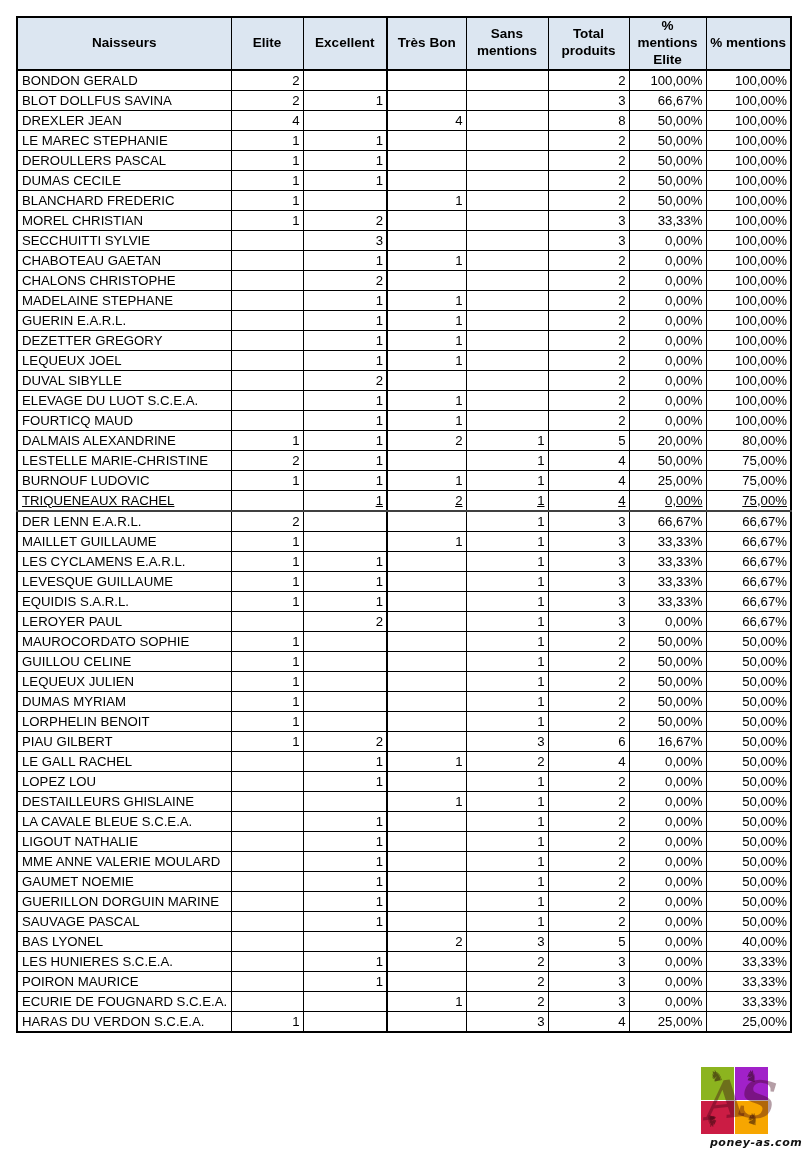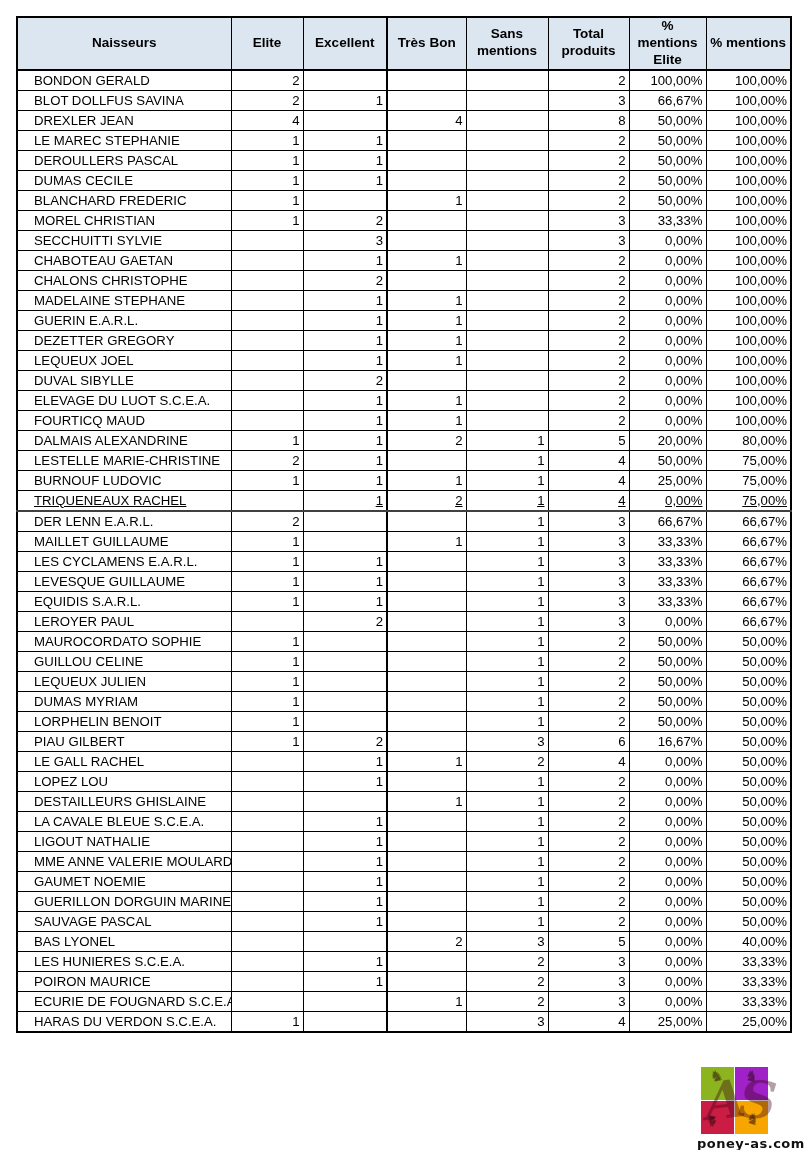--- a/index.html
+++ b/index.html
@@ -19,21 +19,21 @@
     text-align:center;vertical-align:middle;
     border:1px solid #000;border-bottom:2px solid #000;
     height:44px;padding:0 2px;
   }
   .report-table td{
     font-size:13.2px;height:19px;line-height:19px;
     border:1px solid #000;
     padding:0 3px;white-space:nowrap;overflow:hidden;
     vertical-align:middle;
   }
-  .report-table td.name-cell{text-align:left;padding-left:16px;}
+  .report-table td.name-cell{text-align:left;padding-left:4px;}
   .report-table td.num-cell{text-align:right;}
   .report-table th:nth-child(3),
   .report-table td:nth-child(3){border-right:2px solid #000;}
   .report-table tr.group-end td{border-bottom:2px solid #404040;text-decoration:underline;}
 
   
   .logo{position:absolute;left:697px;top:1067px;width:74px;text-align:center;}
   .logo-grid{
     position:relative;width:67px;height:67px;margin:0 auto;
     display:grid;grid-template-columns:33px 33px;grid-template-rows:33px 33px;
@@ -49,23 +49,24 @@
   .logo-square:nth-child(3) .horse{top:12px;left:4px;transform:rotate(-165deg);}
   .logo-square:nth-child(4) .horse{top:11px;left:11px;transform:rotate(18deg);}
   .logo-letter{
     position:absolute;top:2px;font-size:52px;line-height:62px;font-weight:bold;
     font-style:italic;font-family:"DejaVu Serif", serif;
     color:rgba(60,0,20,0.38);pointer-events:none;
   }
   .logo-letter.letter-a{left:4px;transform:rotate(-6deg);}
   .logo-letter.letter-s{left:38px;transform:rotate(6deg);}
   .logo-text{
-    margin-top:2px;font-size:13px;font-weight:bold;
+    margin-top:2px;font-size:11px;font-weight:bold;font-style:italic;
     letter-spacing:0.5px;font-family:"DejaVu Sans", sans-serif;color:#111;
     white-space:nowrap;
+    margin-left:13px;
   }
 </style>
 </head>
 <body>
 
 <table class="report-table">
   <colgroup>
     <col style="width:214px">
       <col style="width:72px">
       <col style="width:84px">

